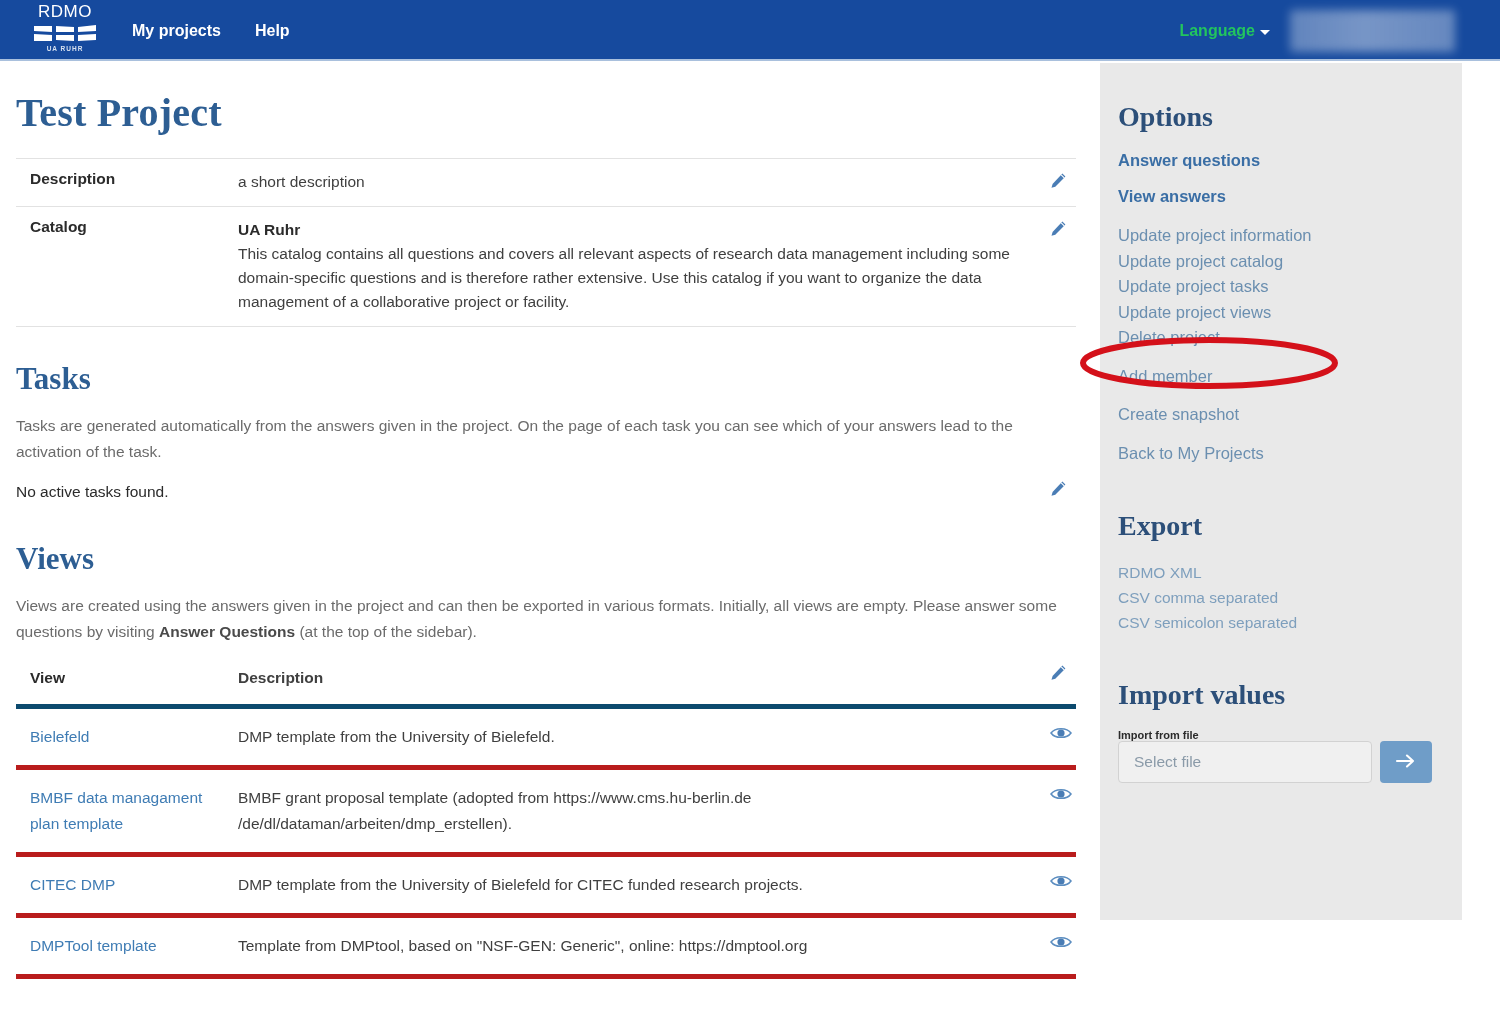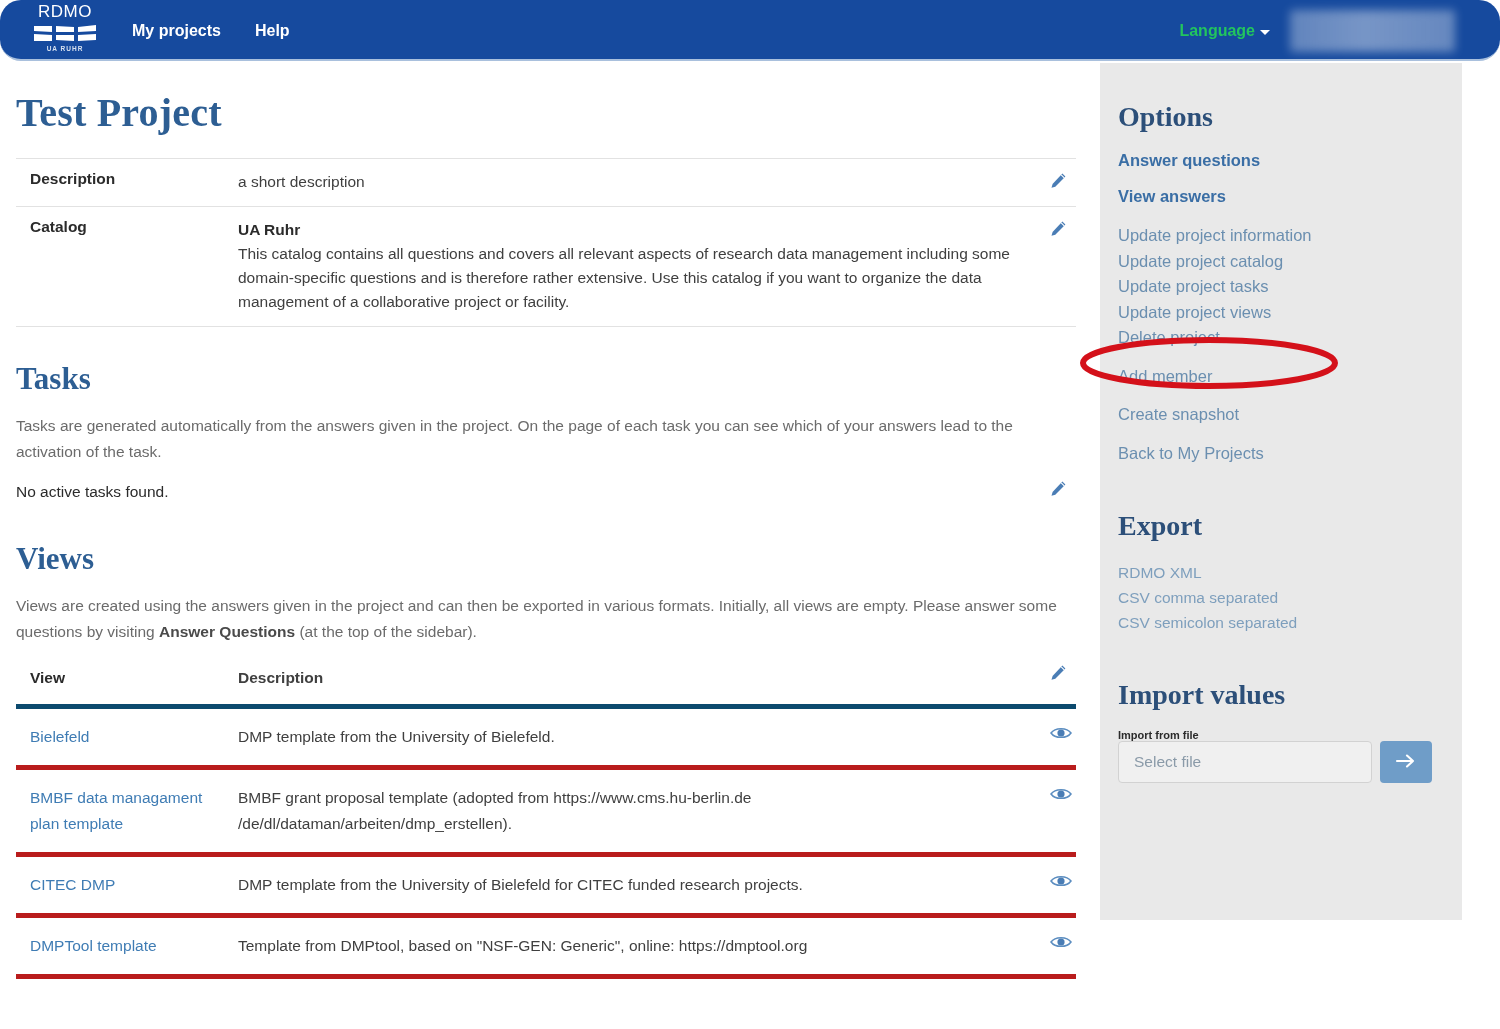--- a/index.html
+++ b/index.html
@@ -16,21 +16,20 @@
   }
 
   
   .navbar {
     position: absolute;
     top: 0; left: 0;
     width: 1500px;
     height: 61px;
     background: #164a9e;
     border-bottom: 2px solid #a9c0dd;
-    border-radius: 21px;
   }
   .brand {
     position: absolute;
     left: 22px; top: 2px;
     width: 86px; height: 56px;
     display: flex;
     flex-direction: column;
     align-items: center;
     justify-content: flex-start;
     cursor: pointer;

